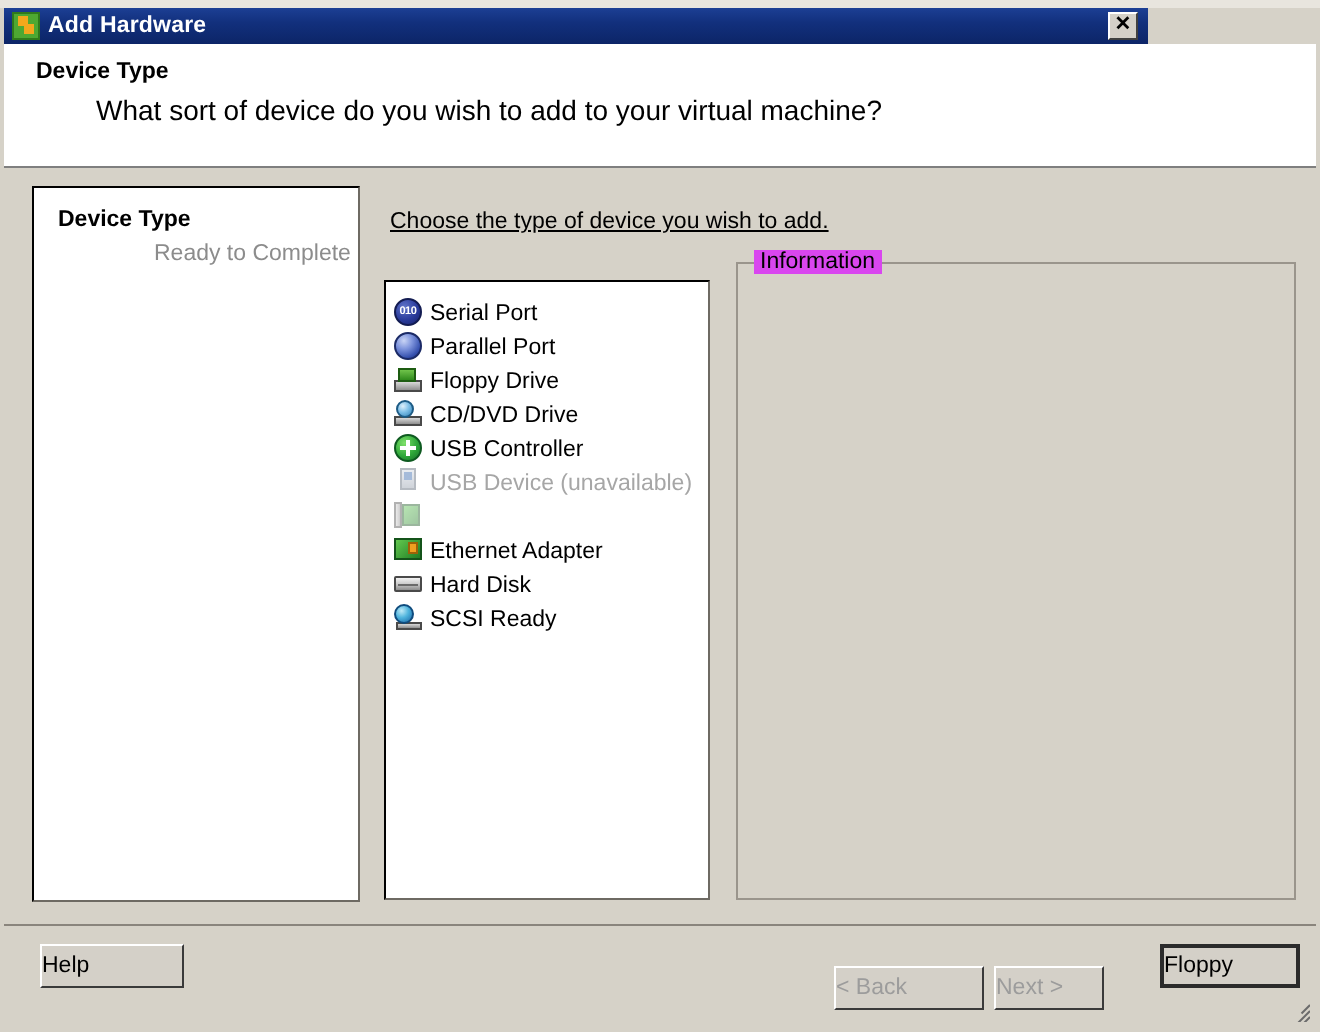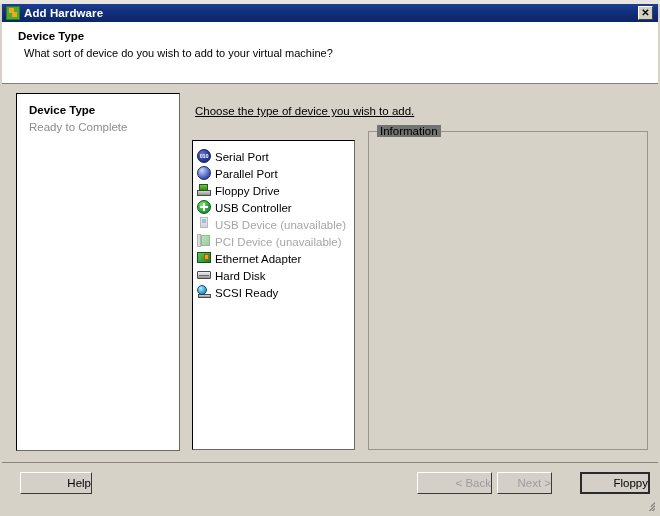--- a/index.html
+++ b/index.html
@@ -31,21 +31,21 @@
     width: 660px;
     height: 4px;
     background: #e8e5de;
   }
 
   
   .titlebar {
     position: absolute;
     top: 4px;
     left: 2px;
-    width: 656px;
+    width: 572px;
     height: 18px;
     background: linear-gradient(to bottom, #1c3f94 0%, #12307d 40%, #0c2567 100%);
     display: flex;
     align-items: center;
     padding: 0 2px;
     box-sizing: border-box;
   }
   .title-icon {
     width: 14px;
     height: 14px;
@@ -109,22 +109,22 @@
     box-sizing: border-box;
     padding: 8px 0 0 16px;
   }
   .header-title {
     font-weight: bold;
     font-size: 11.5px;
     color: #000000;
   }
   .header-sub {
     margin-top: 5px;
-    margin-left: 6px;
-    font-size: 11px;
+    margin-left: 30px;
+    font-size: 14px;
     color: #000000;
   }
 
   
   .body-area {
     position: absolute;
     top: 85px;
     left: 2px;
     width: 656px;
     height: 377px;
@@ -150,20 +150,21 @@
     line-height: 17px;
     white-space: nowrap;
     cursor: default;
   }
   .nav-item.active {
     font-weight: bold;
     color: #000000;
   }
   .nav-item.inactive {
     color: #8c8c8c;
+    margin-left: 48px;
   }
 
   
   .content {
     position: absolute;
     left: 190px;
     top: 8px;
     right: 10px;
     bottom: 8px;
   }
@@ -403,21 +404,21 @@
     top: 38px;
     right: 0;
     height: 319px;
     border: 1px solid #9a958c;
     box-sizing: border-box;
   }
   .info-legend {
     position: absolute;
     top: -7px;
     left: 8px;
-    background: #737373;
+    background: #d946ef;
     padding: 0 3px;
     font-size: 11.5px;
     color: #000000;
     white-space: nowrap;
     text-align: right;
   }
 
   
   .footer {
     position: absolute;
@@ -432,26 +433,26 @@
     position: absolute;
     top: 9px;
     height: 22px;
     background: #d4d0c8;
     border: 1px solid;
     border-color: #ffffff #3a3a3a #3a3a3a #ffffff;
     box-sizing: border-box;
     font-family: "Liberation Sans", sans-serif;
     font-size: 11.5px;
     color: #000000;
-    text-align: right;
+    text-align: left;
     line-height: 20px;
     cursor: default;
     padding: 0;
   }
-  .btn.disabled { color: #9c9c9c; }
+  .btn.disabled { color: #9c9c9c; margin-top: 11px; }
   .btn.default {
     border: 2px solid #2b2b2b;
     line-height: 18px;
   }
   .btn-help   { left: 18px;  width: 72px; }
   .btn-back   { left: 415px; width: 75px; }
   .btn-next   { left: 495px; width: 55px; }
   .btn-cancel { left: 578px; width: 70px; }
 
   .resize-grip {
@@ -514,34 +515,37 @@
         <div class="device-row">
           <span class="dev-icon ic-parallel"></span>
           <span class="device-label">Parallel Port</span>
         </div>
 
         <div class="device-row">
           <span class="dev-icon ic-floppy"></span>
           <span class="device-label">Floppy Drive</span>
         </div>
 
+        <div class="device-row">
+          <span class="dev-icon ic-cd"></span>
+          <span class="device-label">CD/DVD Drive</span>
+        </div>
 
         <div class="device-row">
           <span class="dev-icon ic-usbctl"></span>
           <span class="device-label">USB Controller</span>
         </div>
 
         <div class="device-row disabled">
           <span class="dev-icon ic-usbdev"></span>
           <span class="device-label">USB Device (unavailable)</span>
         </div>
 
         <div class="device-row disabled">
           <span class="dev-icon ic-pci"></span>
-          <span class="device-label">PCI Device (unavailable)</span>
         </div>
 
         <div class="device-row">
           <span class="dev-icon ic-eth"></span>
           <span class="device-label">Ethernet Adapter</span>
         </div>
 
         <div class="device-row">
           <span class="dev-icon ic-hdd"></span>
           <span class="device-label">Hard Disk</span>

